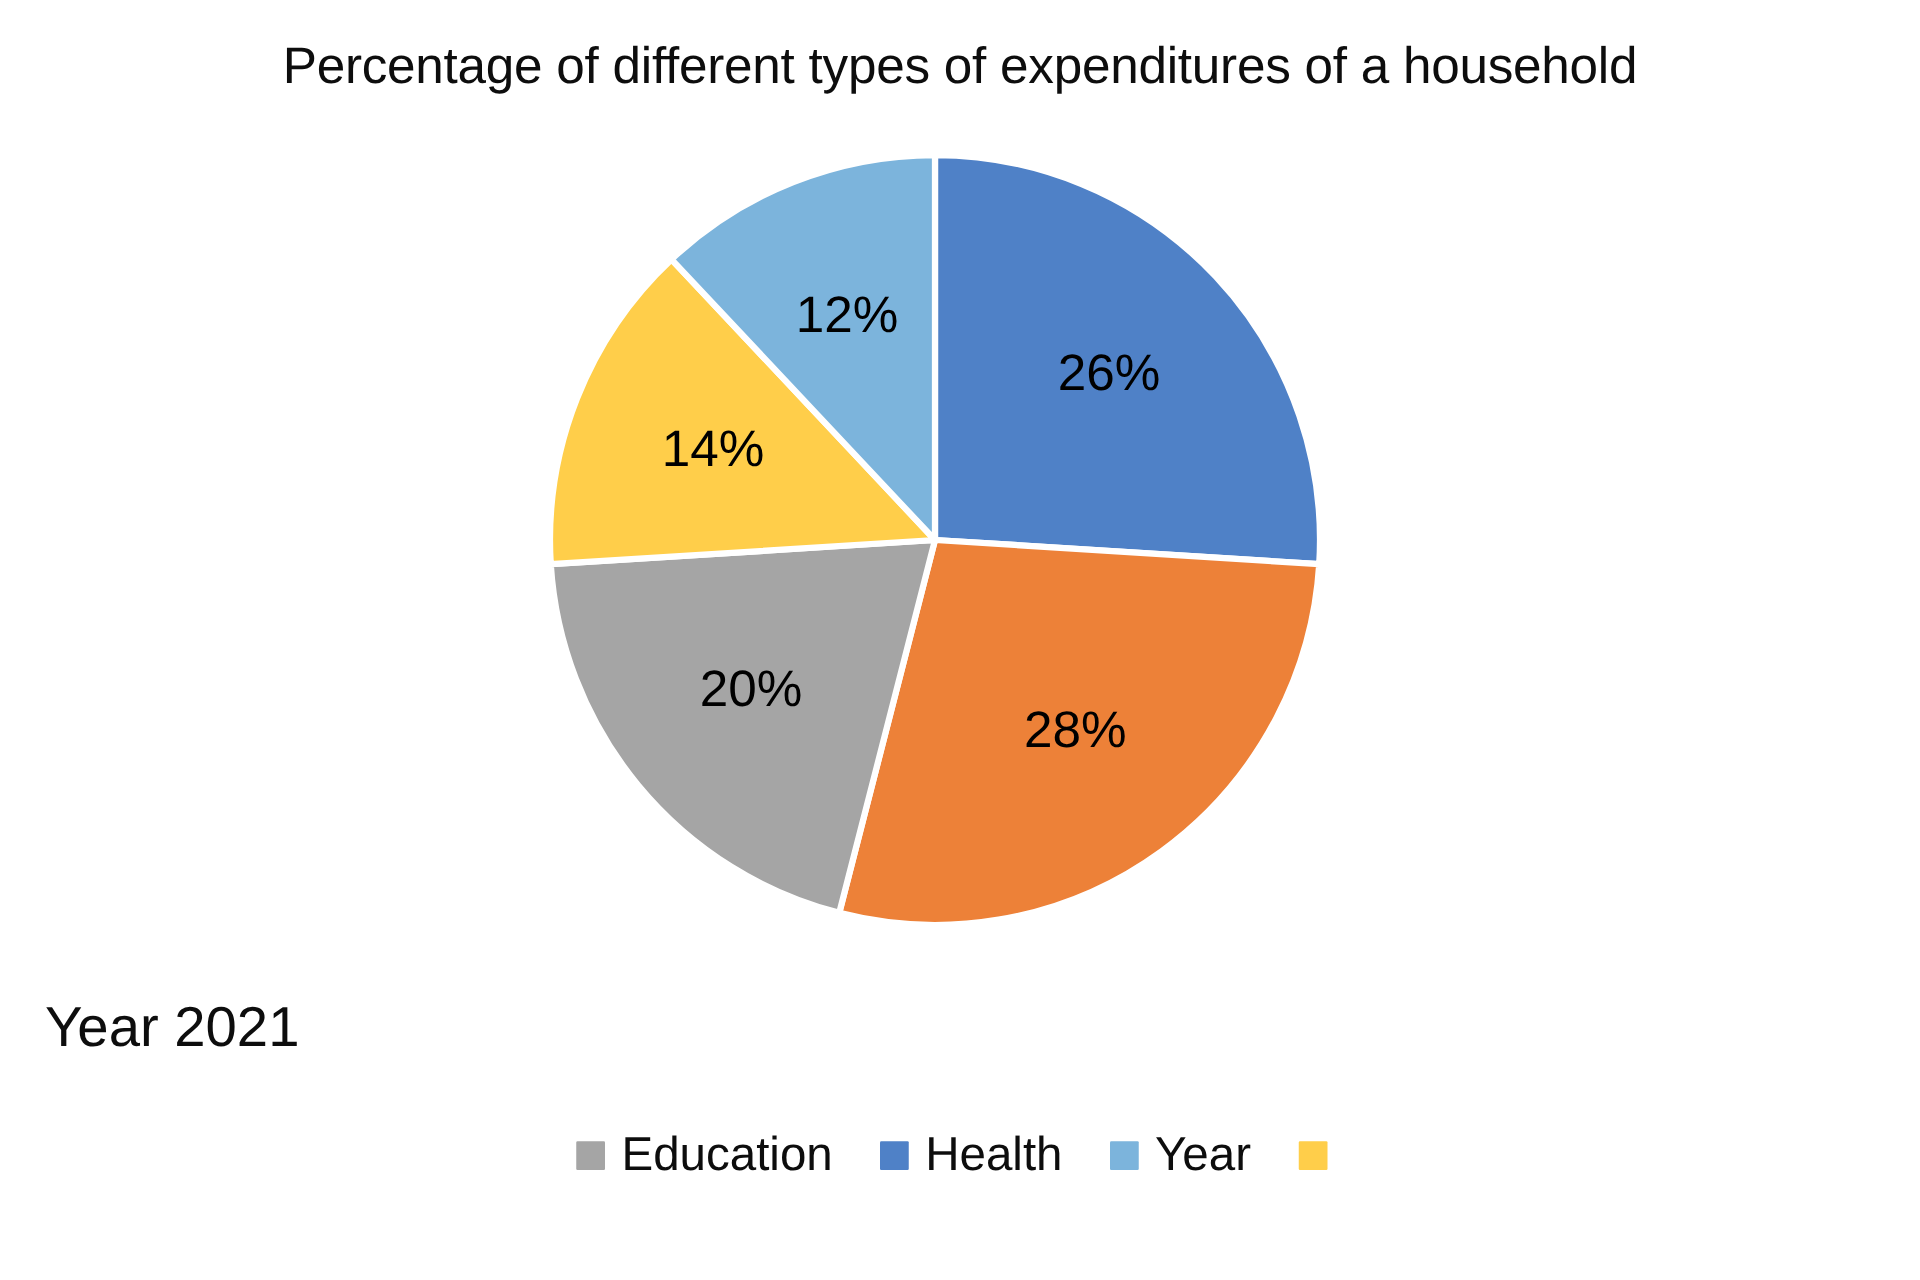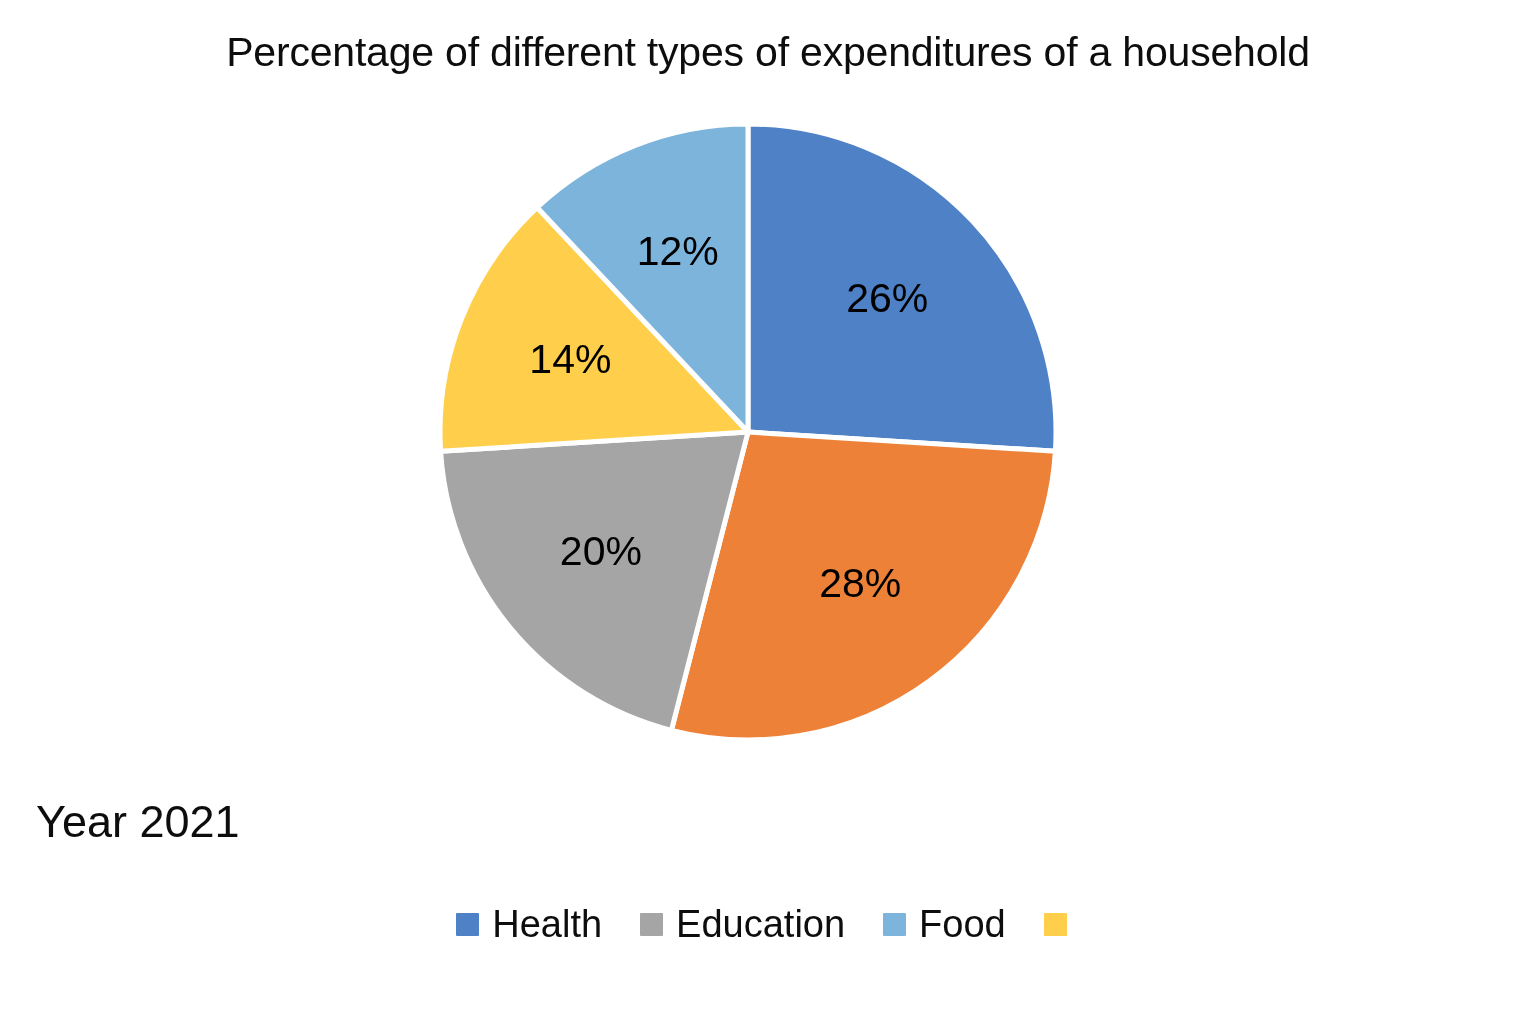--- a/index.html
+++ b/index.html
@@ -136,29 +136,29 @@
           <text x="570.4" y="361.7" class="slice-label">14%</text>
           <text x="677.7" y="254.4" class="slice-label">12%</text>
         </g>
     </svg>
   </div>
 
   <div id="chart-subtitle">Year 2021</div>
 
   <div id="legend">
       <div class="legend-item">
+        <span class="legend-swatch" style="background: rgb(165, 165, 165);"></span>
+        <span class="legend-label">Education</span>
+      </div>
+      <div class="legend-item">
         <span class="legend-swatch" style="background: rgb(79, 129, 199);"></span>
         <span class="legend-label">Health</span>
       </div>
       <div class="legend-item">
-        <span class="legend-swatch" style="background: rgb(165, 165, 165);"></span>
-        <span class="legend-label">Education</span>
-      </div>
-      <div class="legend-item">
         <span class="legend-swatch" style="background: rgb(124, 180, 220);"></span>
-        <span class="legend-label">Food</span>
+        <span class="legend-label">Year</span>
       </div>
       <div class="legend-item">
         <span class="legend-swatch" style="background: rgb(255, 206, 74);"></span>
       </div>
     </div>
 
 </div>
 
 </body></html>

